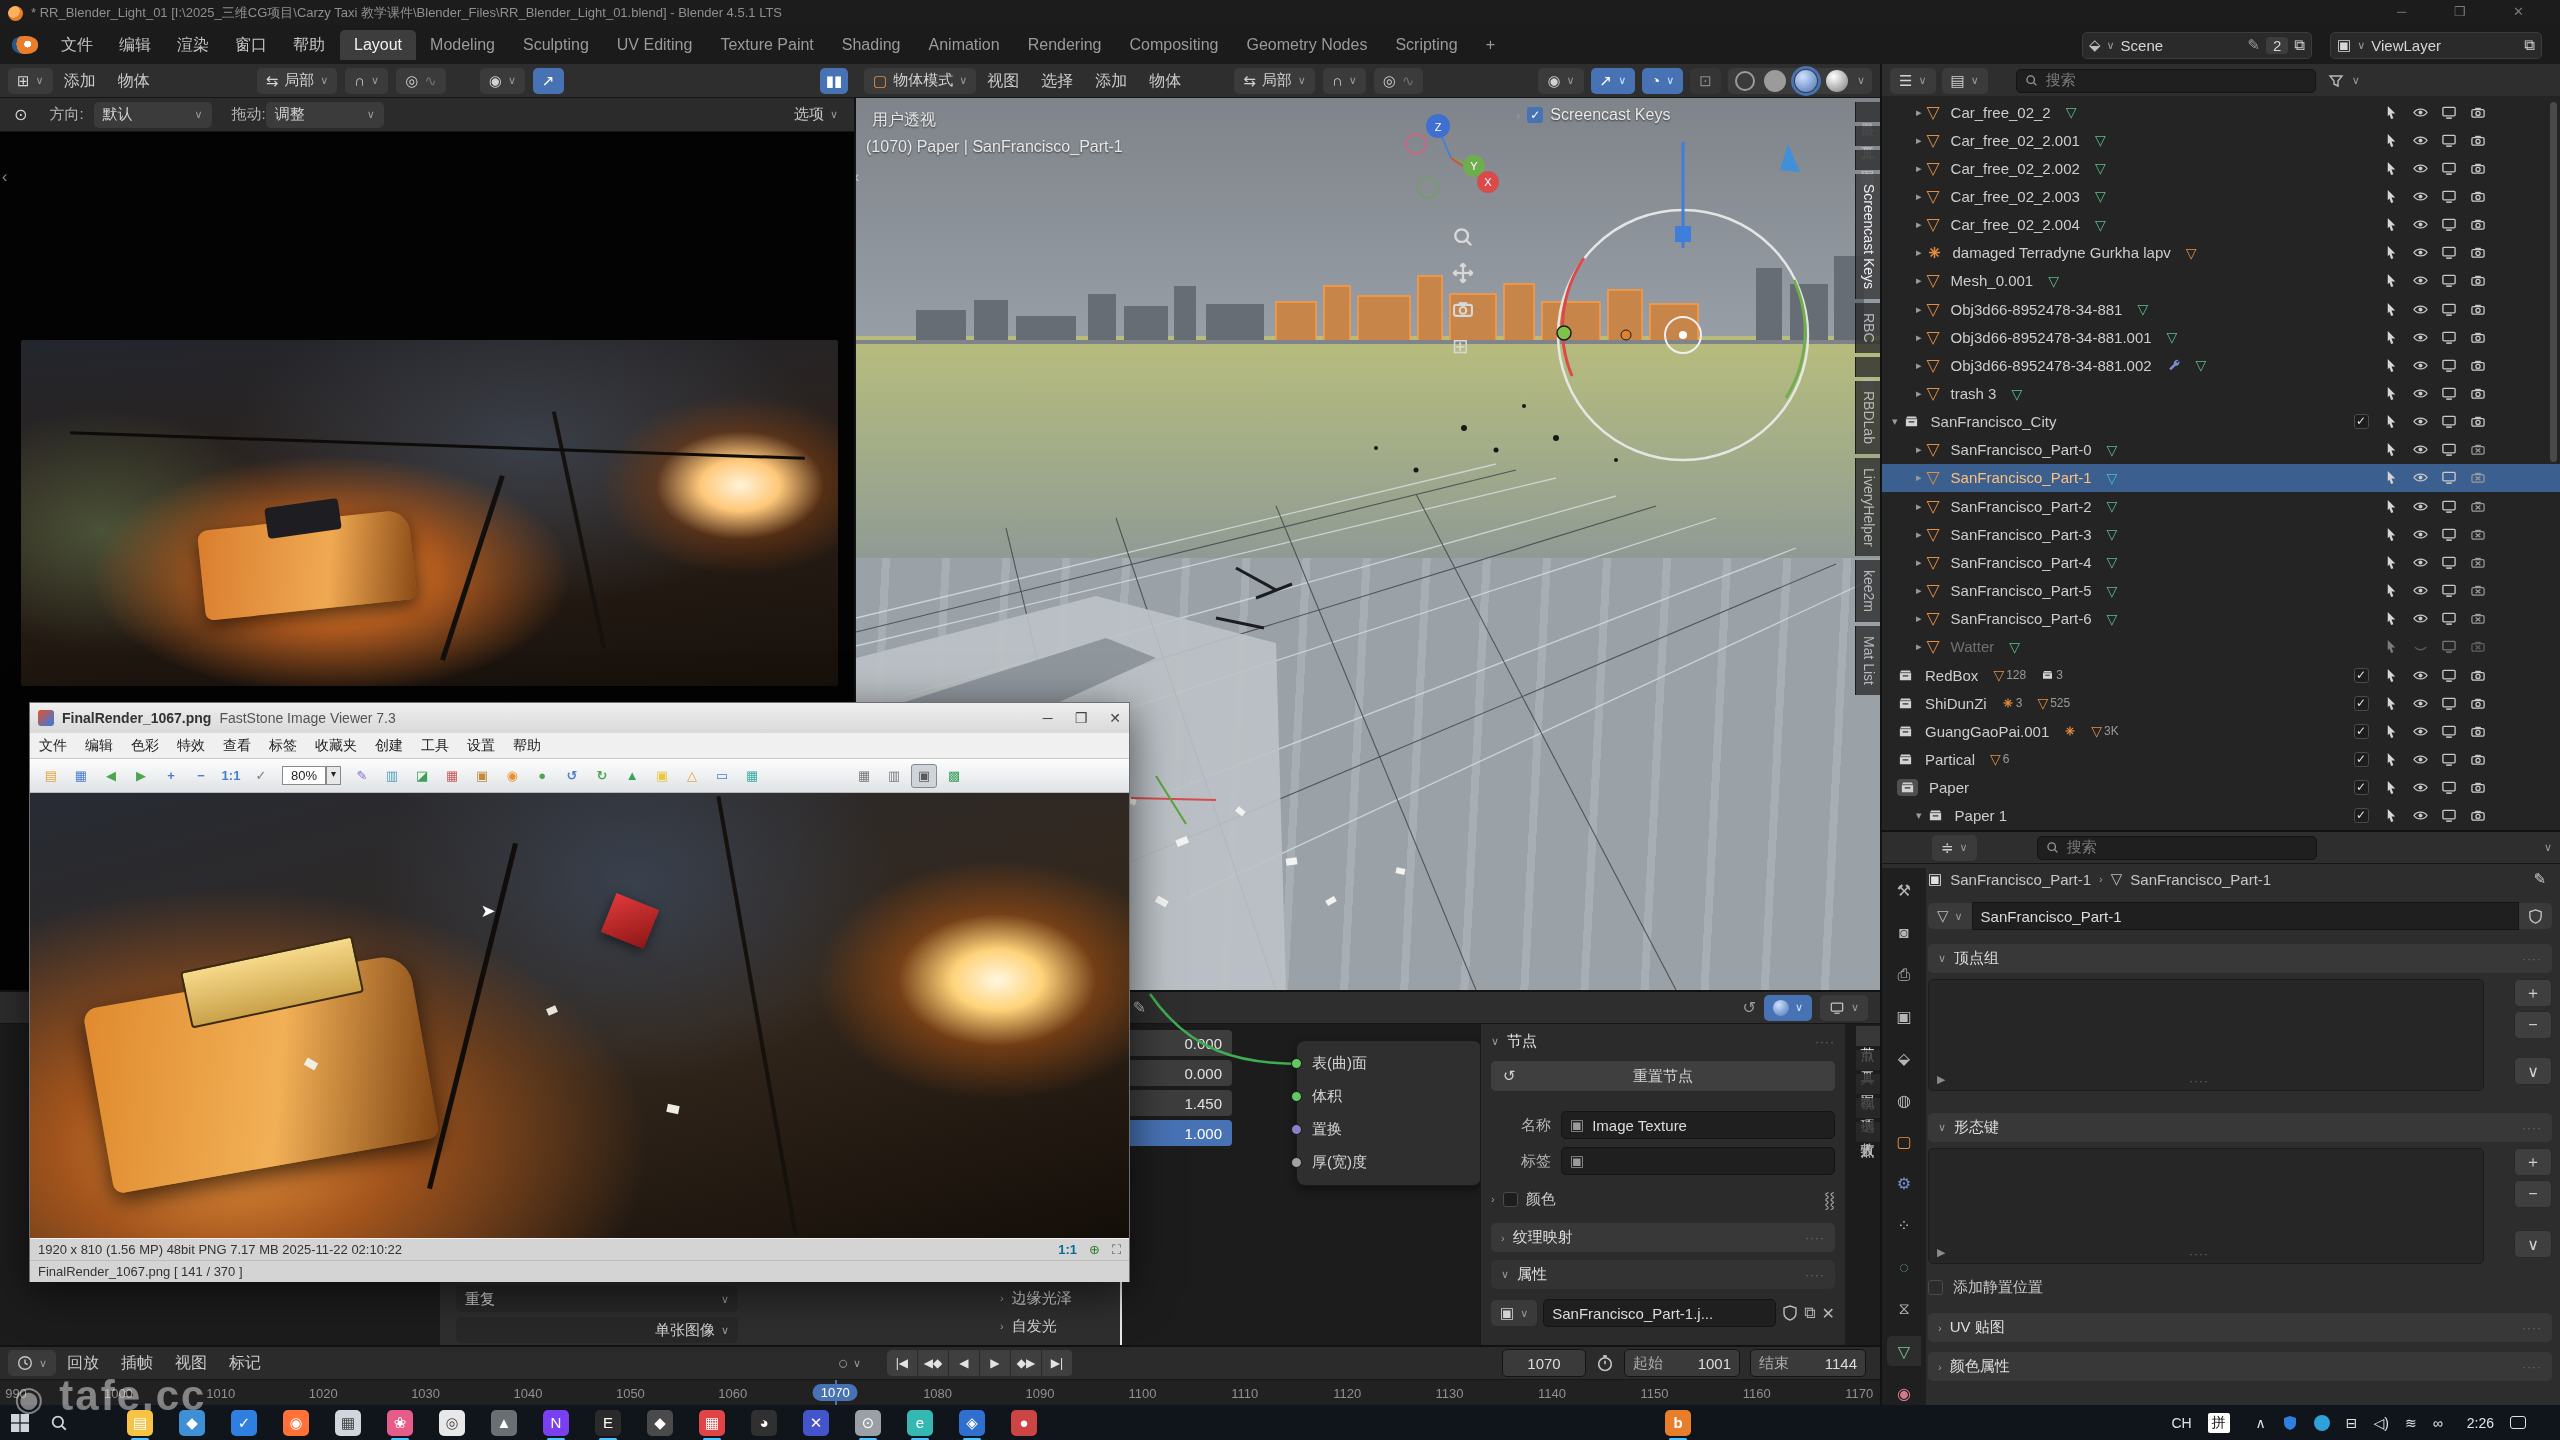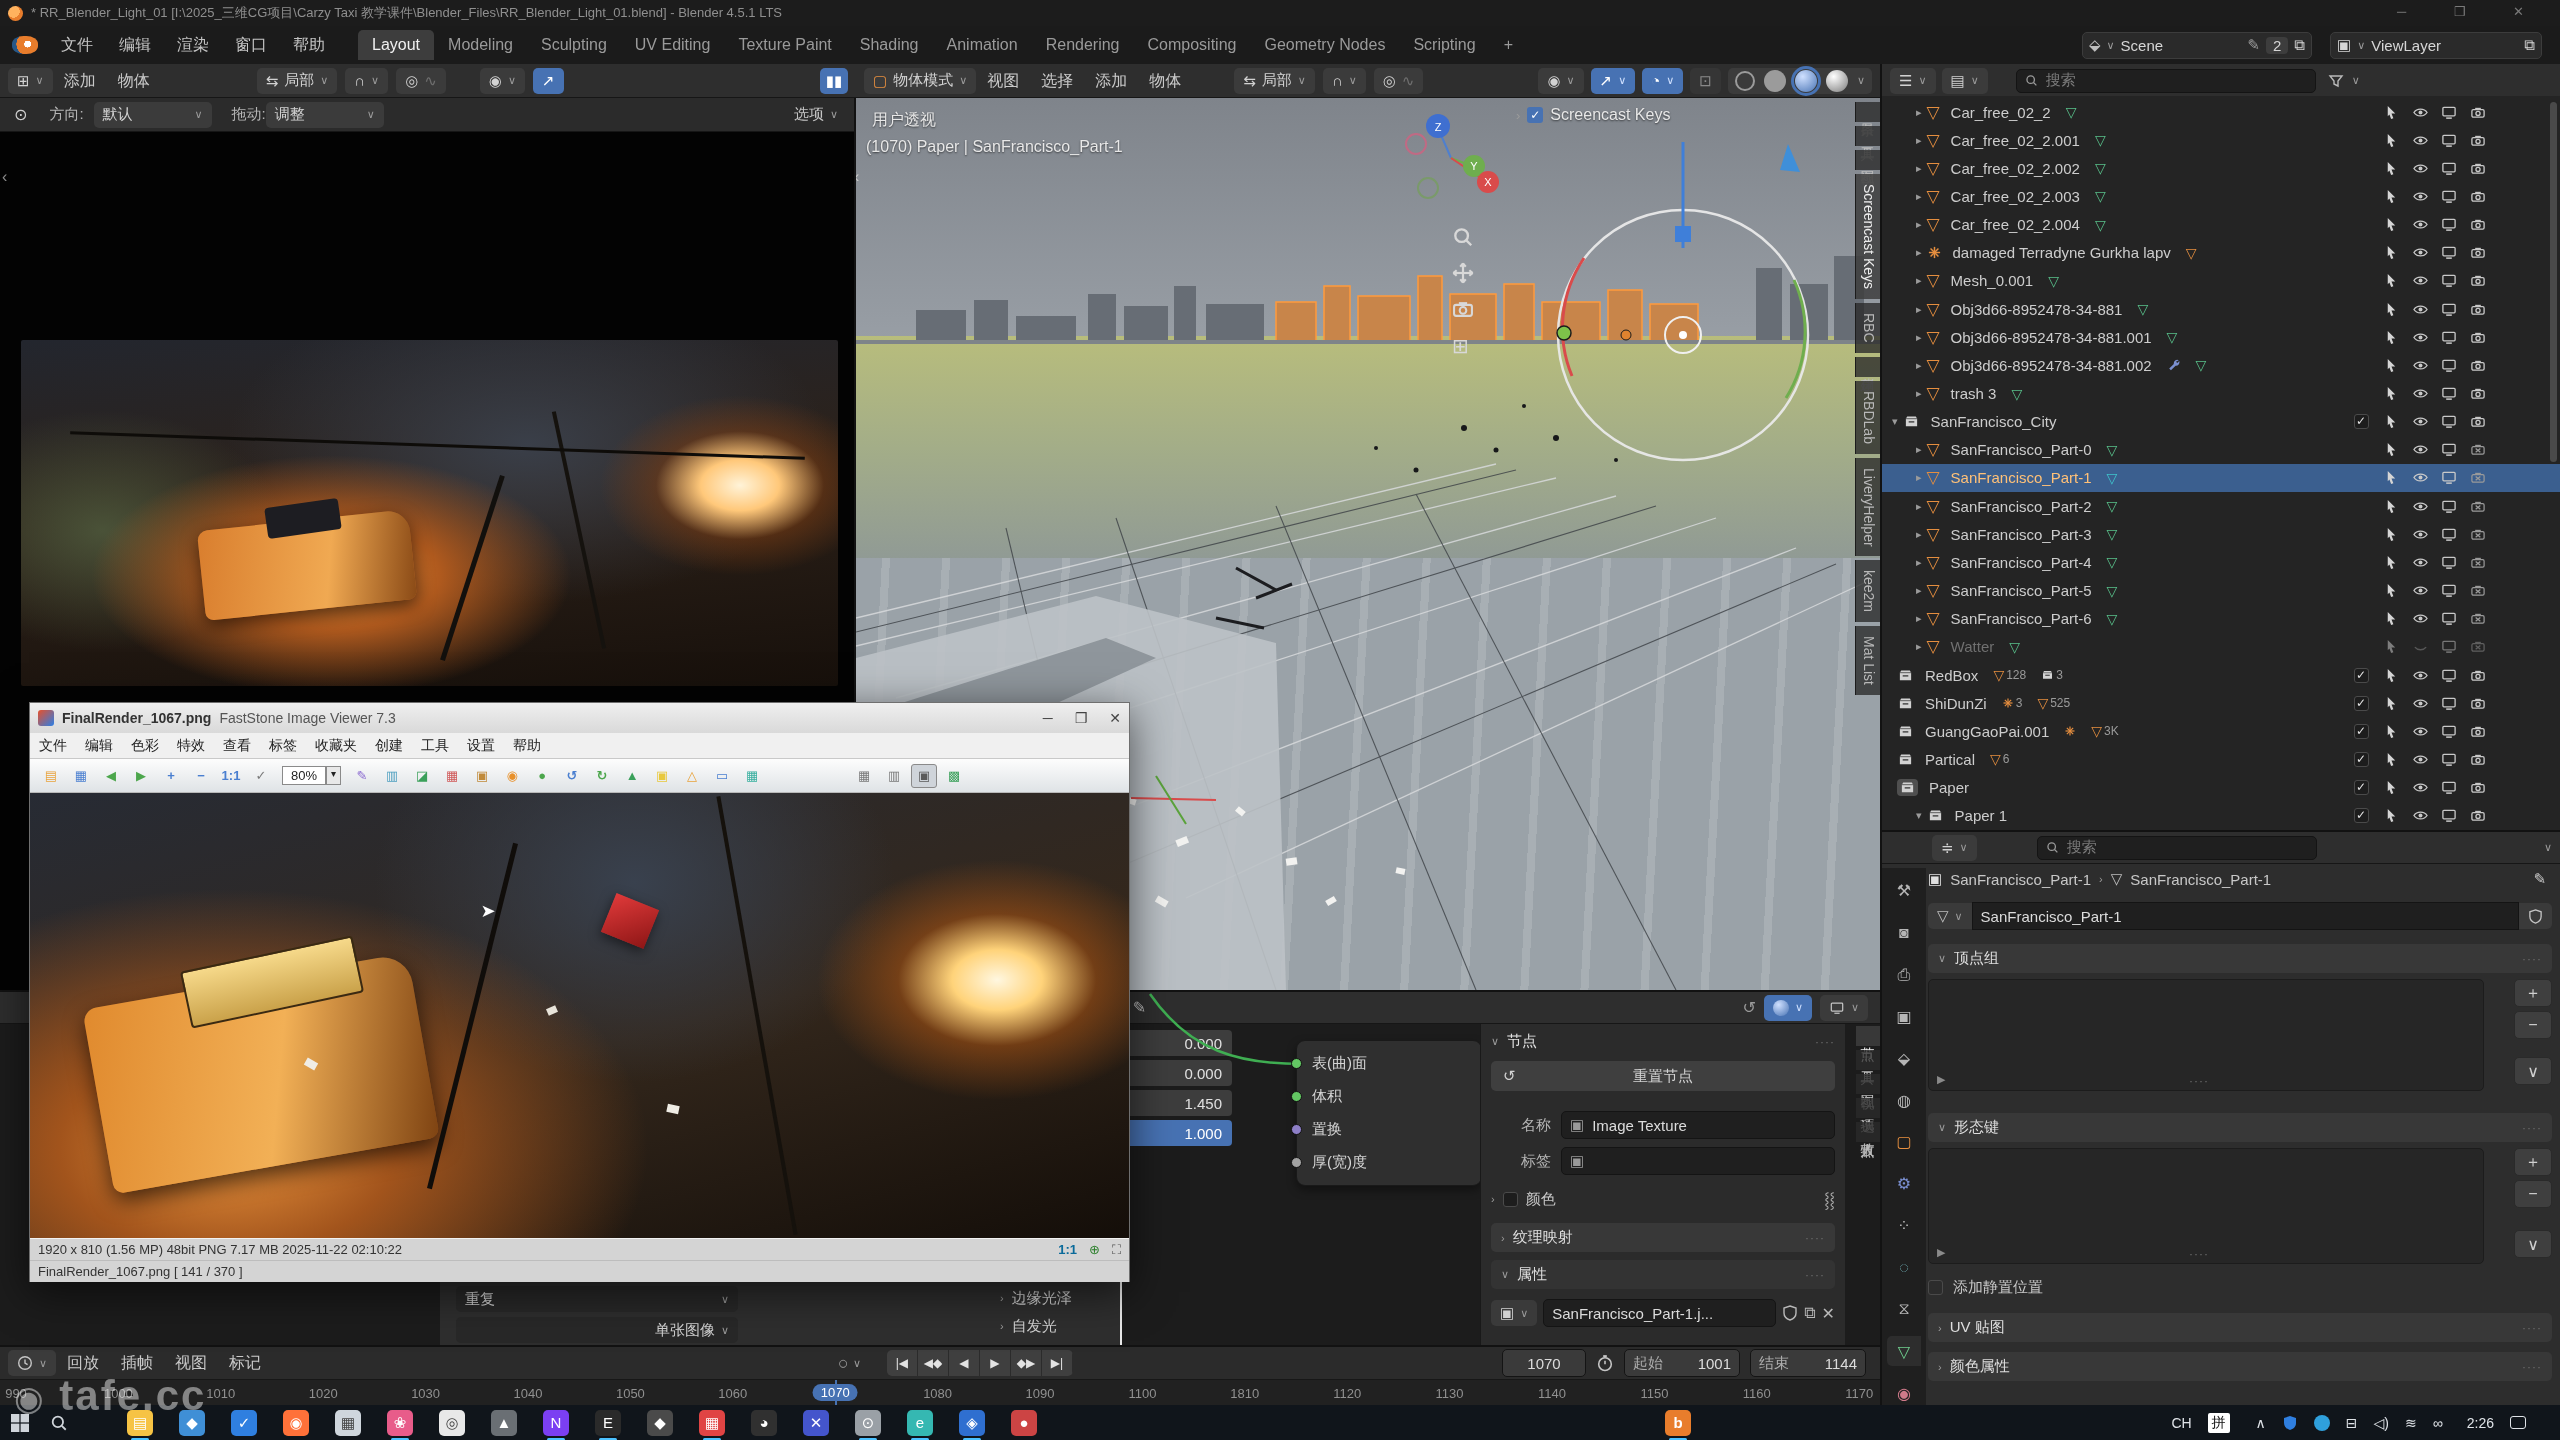--- a/index.html
+++ b/index.html
@@ -77,21 +77,21 @@
 
 <div class="ab" id="titlebar">
   <span style="width:15px;height:15px;border-radius:50%;background:radial-gradient(circle at 38% 38%,#ffb25e 45%,#e87d2c 46%);display:inline-block"></span>
   <span>* RR_Blender_Light_01 [I:\2025_三维CG项目\Carzy Taxi 教学课件\Blender_Files\RR_Blender_Light_01.blend] - Blender 4.5.1 LTS</span>
   <span class="ab" style="right:14px;top:4px;color:#7a7a7a;letter-spacing:22px">─ ❒ ✕</span>
 </div>
 
 <div class="ab" id="topbar">
   <span style="margin:0 10px 0 12px;width:26px;height:18px;background:radial-gradient(circle at 60% 45%,#fff 18%,#e87d2c 19% 60%,#265787 61%);border-radius:45%"></span>
   <span id="tb-menus"><span class="mi">文件</span><span class="mi">编辑</span><span class="mi">渲染</span><span class="mi">窗口</span><span class="mi">帮助</span></span>
-  <span id="tb-tabs" style="margin-left:20px;display:flex">
+  <span id="tb-tabs" style="margin-left:2px;display:flex">
       <span class="wtab on">Layout</span>
       <span class="wtab">Modeling</span>
       <span class="wtab">Sculpting</span>
       <span class="wtab">UV Editing</span>
       <span class="wtab">Texture Paint</span>
       <span class="wtab">Shading</span>
       <span class="wtab">Animation</span>
       <span class="wtab">Rendering</span>
       <span class="wtab">Compositing</span>
       <span class="wtab">Geometry Nodes</span>
@@ -610,21 +610,21 @@
       <span class="fnum" style="left: 323.2px;">1020</span>
       <span class="fnum" style="left: 425.6px;">1030</span>
       <span class="fnum" style="left: 528px;">1040</span>
       <span class="fnum" style="left: 630.4px;">1050</span>
       <span class="fnum" style="left: 732.8px;">1060</span>
       <span class="fnum" style="left: 835.2px; background: rgb(71, 114, 179); color: rgb(255, 255, 255); padding: 1px 8px; border-radius: 10px; top: 4px;">1070</span>
       <div class="ab" style="left: 835.2px; top: 0px; width: 2px; height: 28px; background: rgb(71, 114, 179);"></div>
       <span class="fnum" style="left: 937.6px;">1080</span>
       <span class="fnum" style="left: 1040px;">1090</span>
       <span class="fnum" style="left: 1142.4px;">1100</span>
-      <span class="fnum" style="left: 1244.8px;">1810</span>
+      <span class="fnum" style="left: 1244.8px;">1110</span>
       <span class="fnum" style="left: 1347.2px;">1120</span>
       <span class="fnum" style="left: 1449.6px;">1130</span>
       <span class="fnum" style="left: 1552px;">1140</span>
       <span class="fnum" style="left: 1654.4px;">1150</span>
       <span class="fnum" style="left: 1756.8px;">1160</span>
       <span class="fnum" style="left: 1859.2px;">1170</span>
     </div>
 </div>
 
 <div class="ab" id="outliner">

